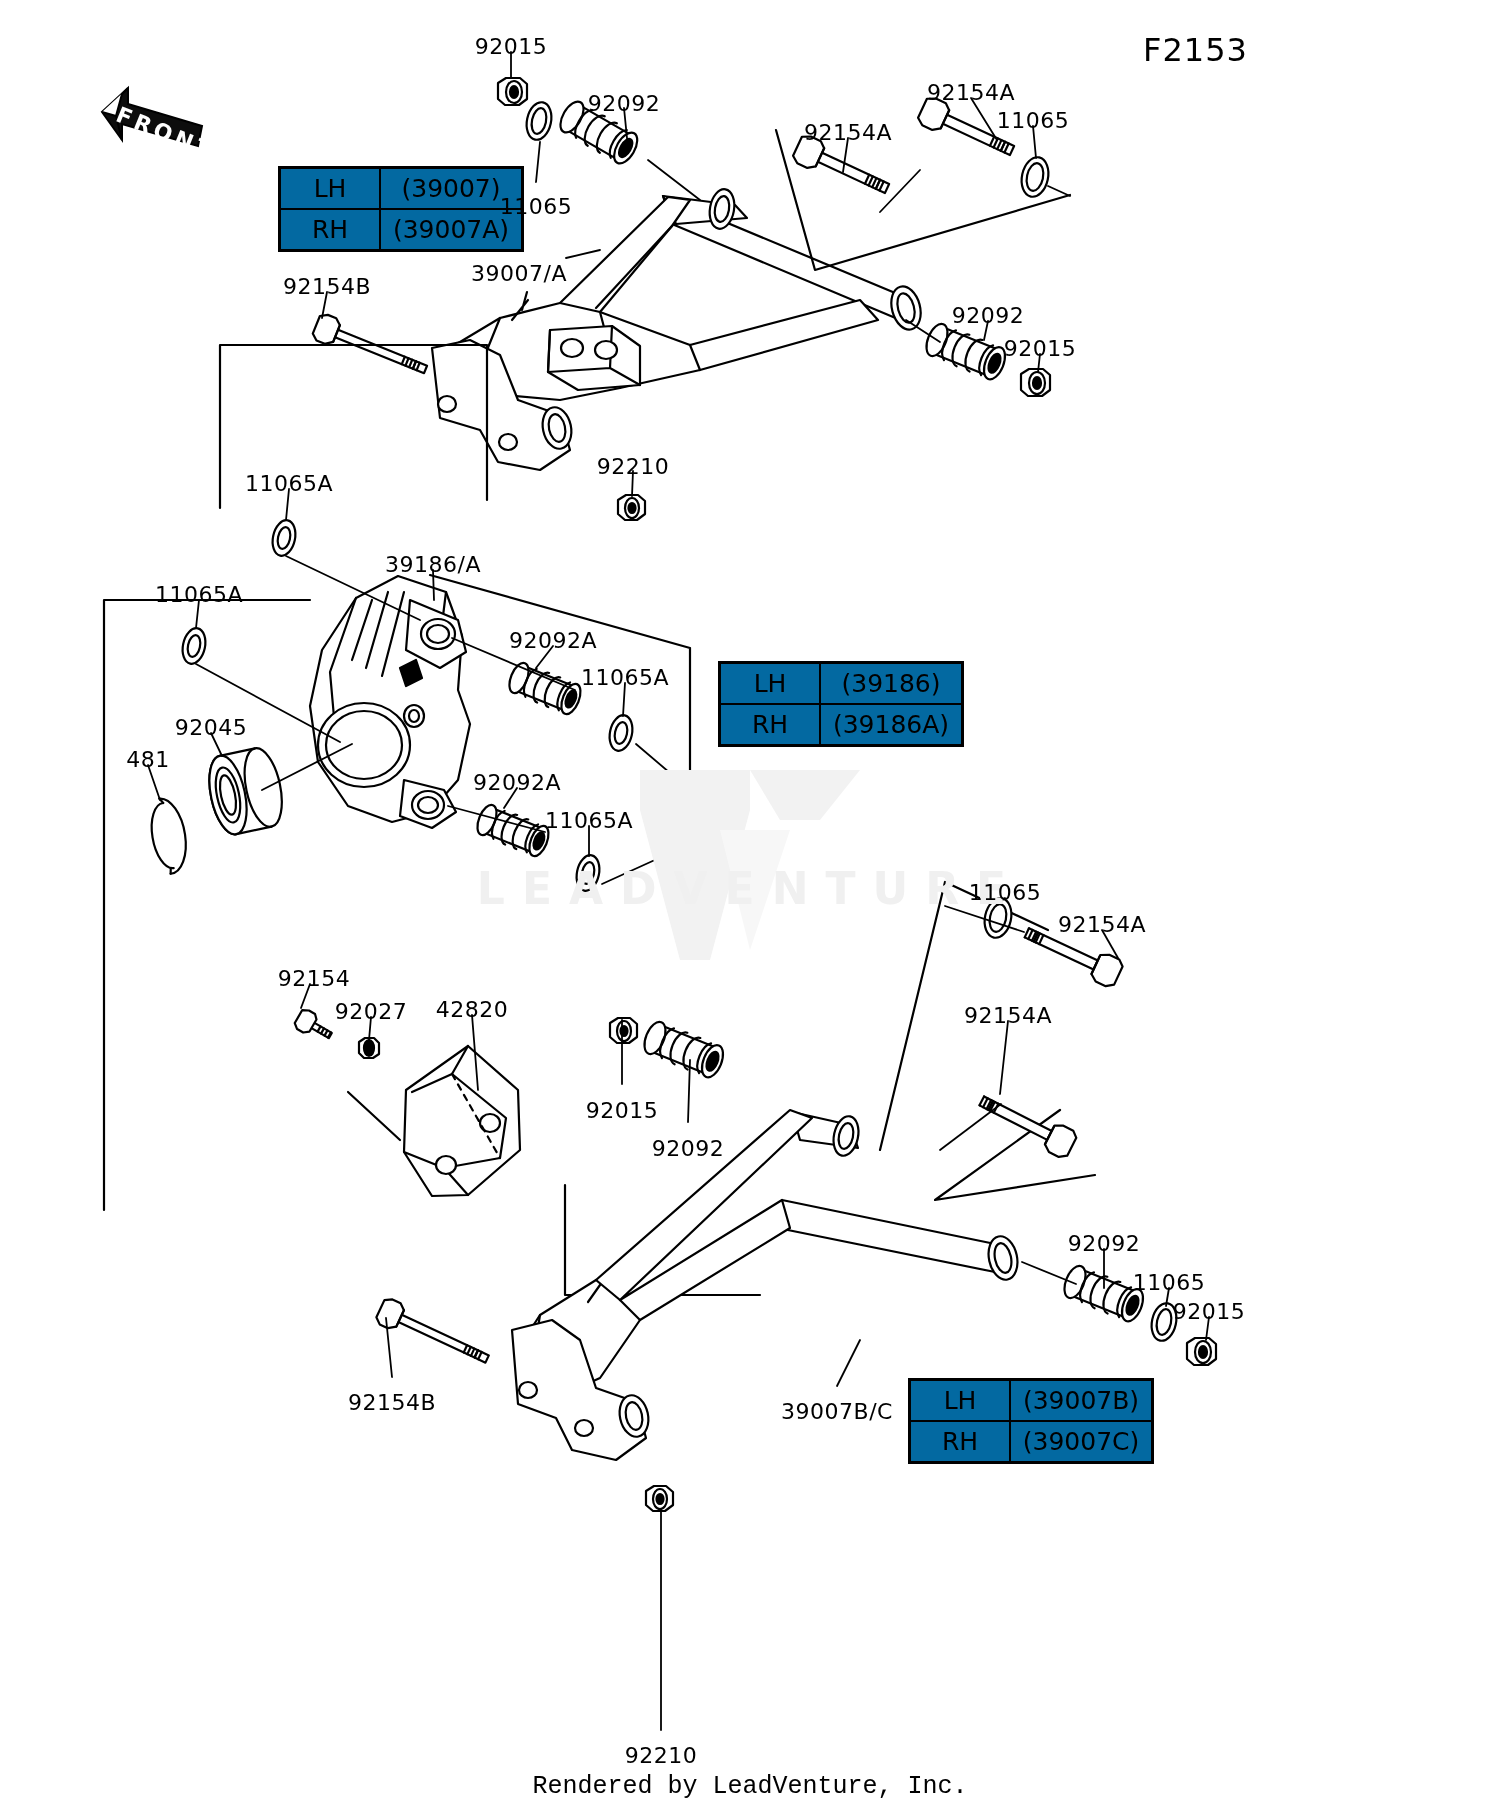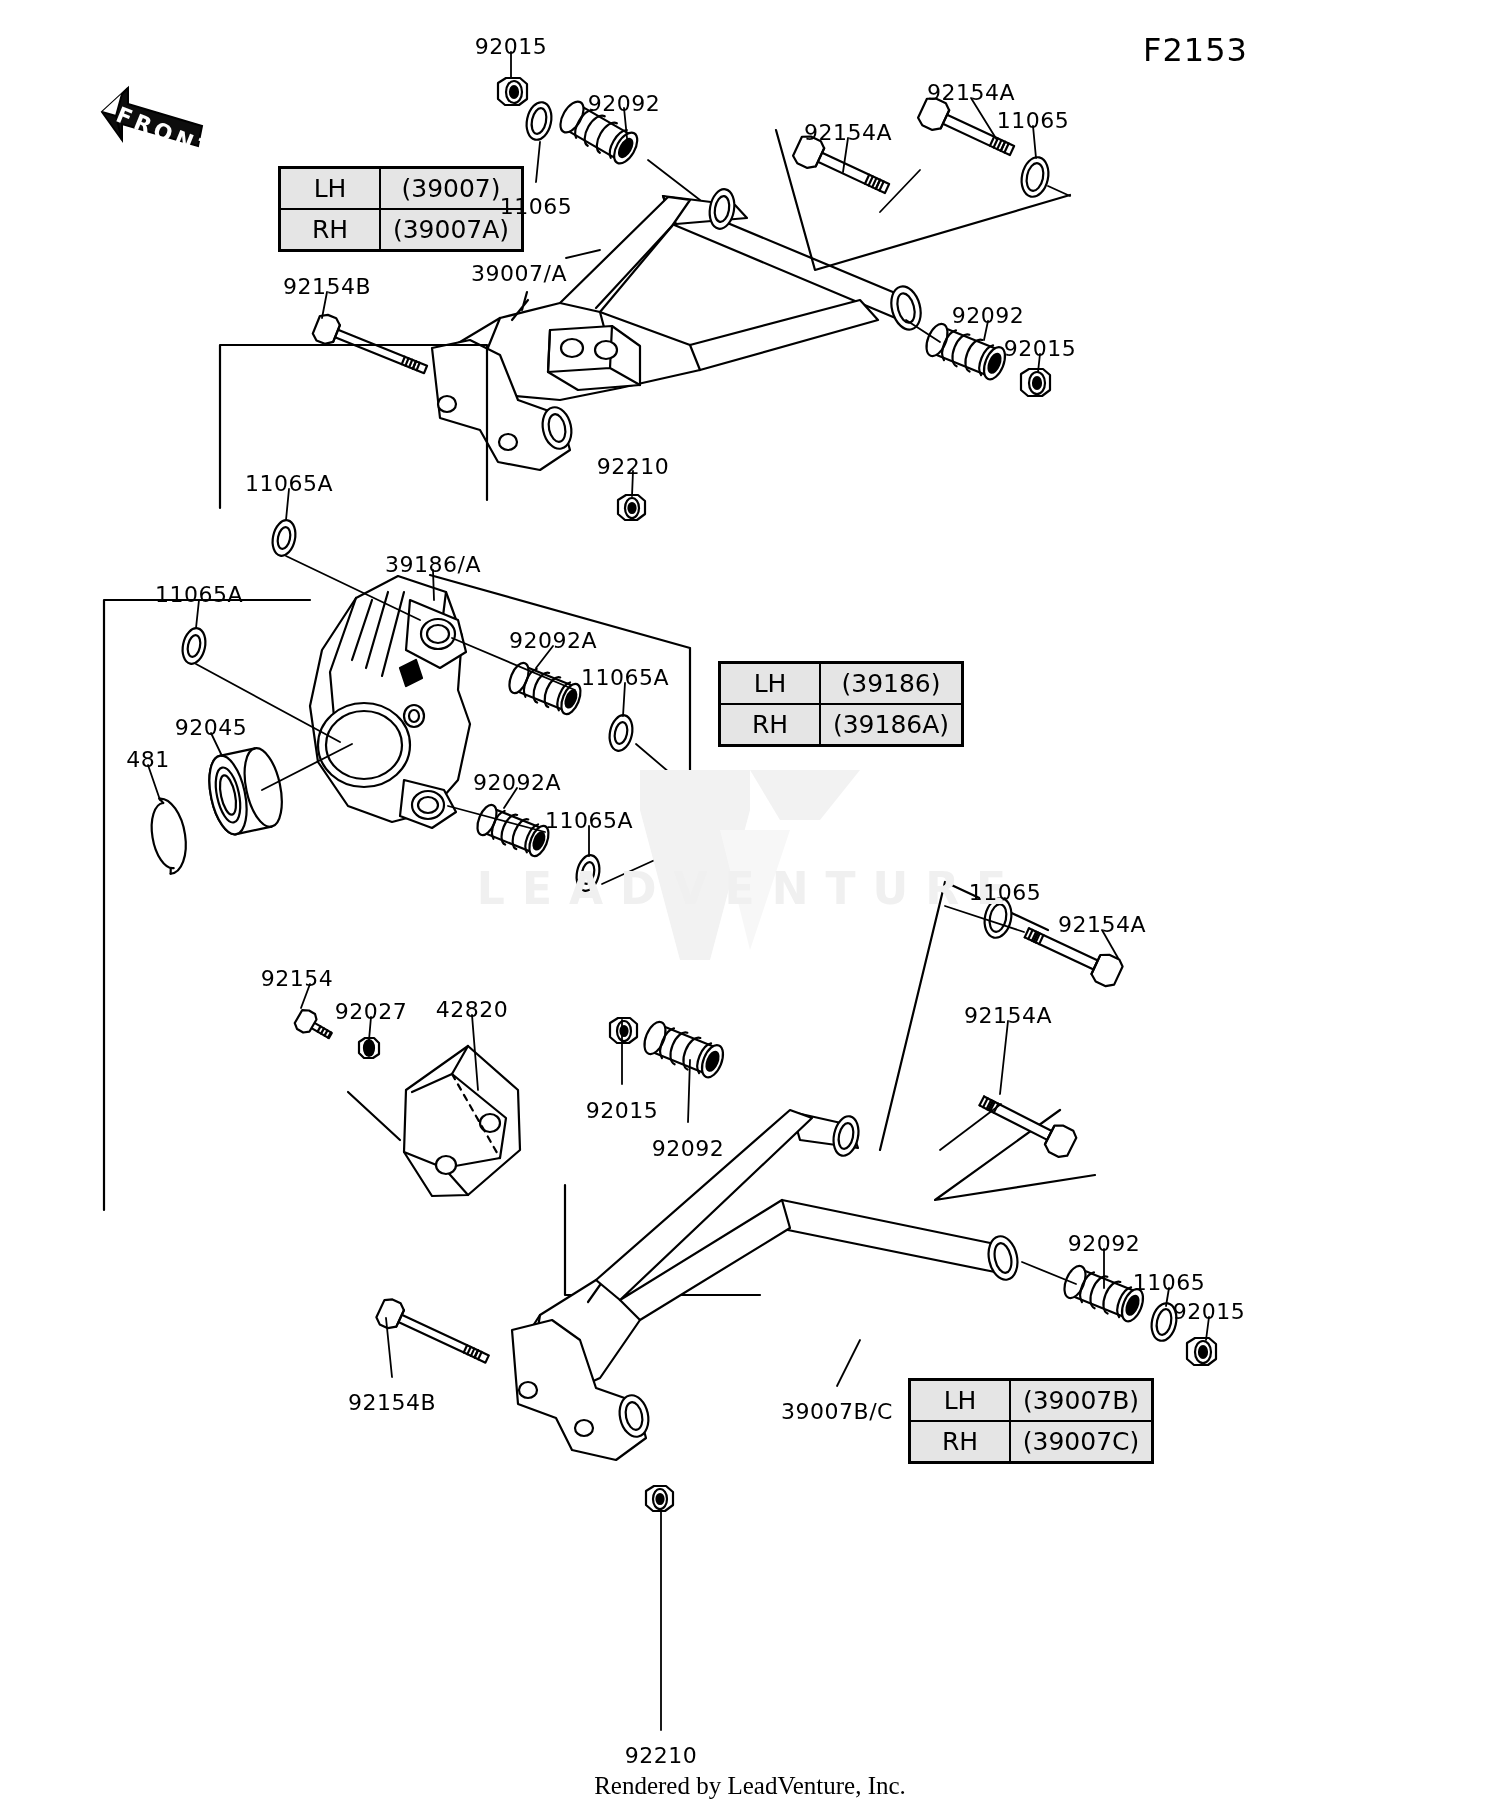--- a/index.html
+++ b/index.html
@@ -19,21 +19,21 @@
     white-space:nowrap;
     line-height:1;
   }
   .lbl.c{transform:translateX(-50%);}
   svg.art{position:absolute;left:0;top:0;width:1500px;height:1809px;}
   svg.art *{vector-effect:non-scaling-stroke;}
   .tbl{
     position:absolute;
     border:3px solid #000;
     border-collapse:collapse;
-    background:#e5e5e5;
+    background:#0369a1;
   }
   .tbl td{
     border:2px solid #000;
     font-family:"DejaVu Sans","Liberation Sans",sans-serif;
     font-size:25px;
     text-align:center;
     padding:5px 10px;
     white-space:nowrap;
     color:#000;
   }
@@ -45,21 +45,21 @@
     font-family:"DejaVu Sans","Liberation Sans",sans-serif;
     font-size:44px;font-weight:bold;letter-spacing:17px;
     color:#f0f0f0;white-space:nowrap;pointer-events:none;
   }
   #wmark{
     position:absolute;left:600px;top:760px;width:300px;height:230px;
     pointer-events:none;
   }
   #credit{
     position:absolute;left:0;right:0;top:1772px;text-align:center;
-    font-family:Liberation Serif, serif;
+    font-family:Liberation Mono, monospace;
     font-size:25px;color:#000;
   }
   #fig{position:absolute;left:1143px;top:31px;font-size:32px;letter-spacing:1px;}
   #frontarrow{position:absolute;left:100px;top:82px;width:115px;height:90px;}
   #frontarrow .ftxt{
     position:absolute;left:22px;top:20px;
     font-size:22px;font-weight:bold;letter-spacing:4px;
     color:#fff;transform:rotate(22deg);transform-origin:left top;
     font-family:"DejaVu Sans","Liberation Sans",sans-serif;
   }
@@ -481,21 +481,21 @@
       <div class="lbl c" style="left: 433px; top: 554px;">39186/A</div>
       <div class="lbl c" style="left: 199px; top: 584px;">11065A</div>
       <div class="lbl c" style="left: 553px; top: 630px;">92092A</div>
       <div class="lbl c" style="left: 625px; top: 667px;">11065A</div>
       <div class="lbl c" style="left: 211px; top: 717px;">92045</div>
       <div class="lbl c" style="left: 148px; top: 749px; text-align: center;">481</div>
       <div class="lbl c" style="left: 517px; top: 772px;">92092A</div>
       <div class="lbl c" style="left: 589px; top: 810px;">11065A</div>
       <div class="lbl c" style="left: 1005px; top: 882px;">11065</div>
       <div class="lbl c" style="left: 1102px; top: 914px;">92154A</div>
-      <div class="lbl c" style="left: 297px; top: 968px; text-align: right;">92154</div>
+      <div class="lbl c" style="left: 314px; top: 968px; text-align: right;">92154</div>
       <div class="lbl c" style="left: 371px; top: 1001px;">92027</div>
       <div class="lbl c" style="left: 472px; top: 999px;">42820</div>
       <div class="lbl c" style="left: 1008px; top: 1005px;">92154A</div>
       <div class="lbl c" style="left: 622px; top: 1100px;">92015</div>
       <div class="lbl c" style="left: 688px; top: 1138px;">92092</div>
       <div class="lbl c" style="left: 1104px; top: 1233px;">92092</div>
       <div class="lbl c" style="left: 1169px; top: 1272px;">11065</div>
       <div class="lbl c" style="left: 1209px; top: 1301px;">92015</div>
       <div class="lbl c" style="left: 392px; top: 1392px;">92154B</div>
       <div class="lbl c" style="left: 837px; top: 1401px;">39007B/C</div>

